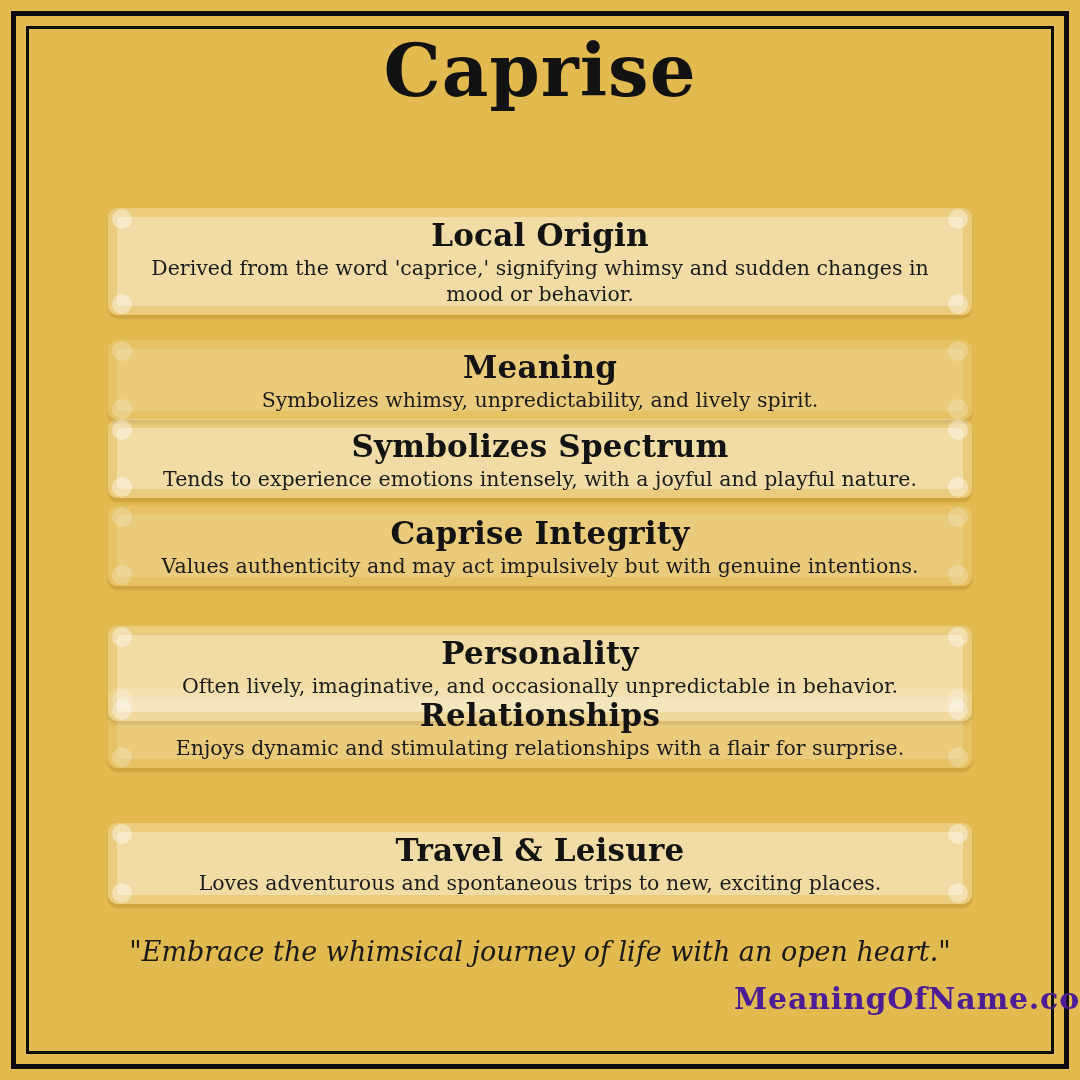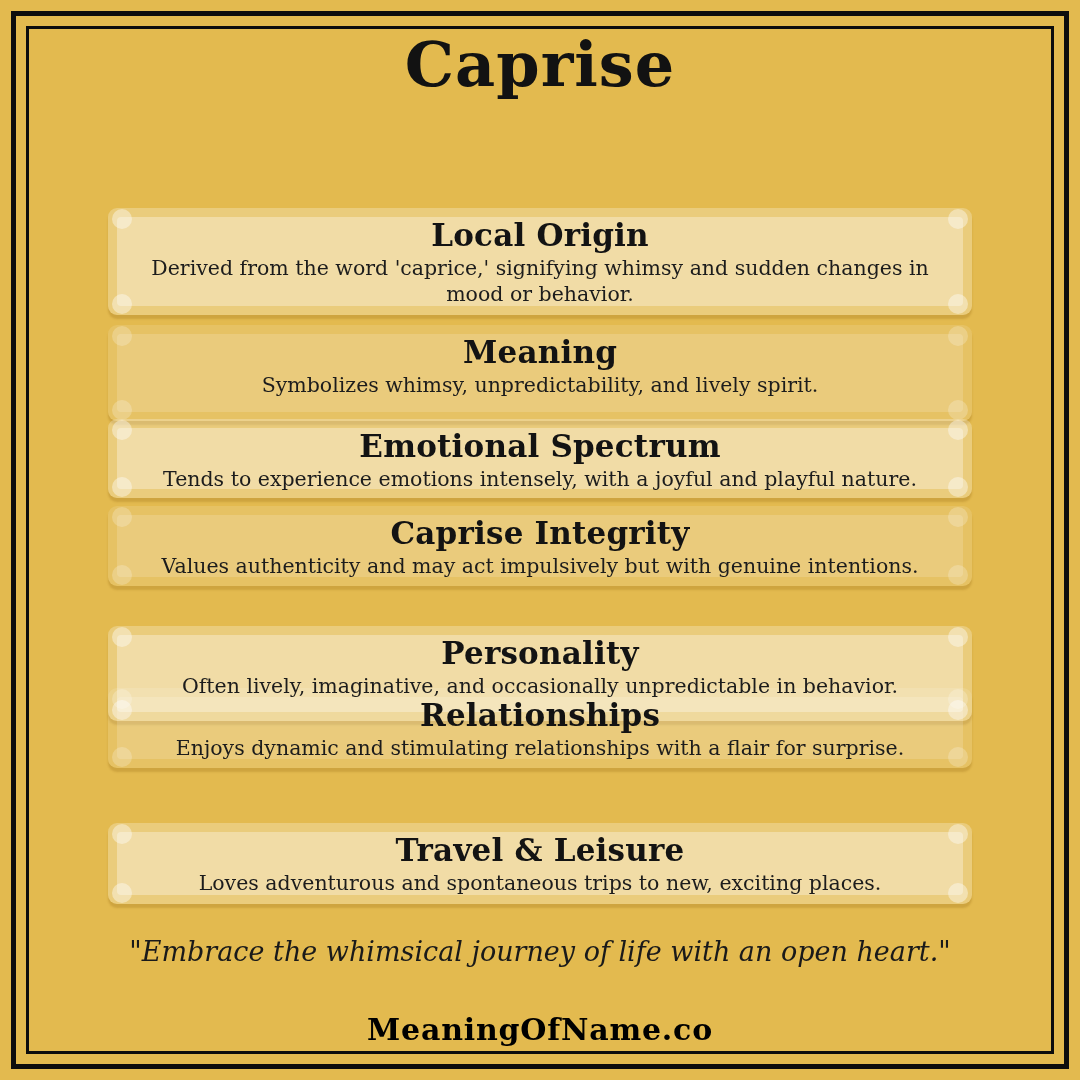--- a/index.html
+++ b/index.html
@@ -33,21 +33,21 @@
     pointer-events: none;
   }
 
   .title {
     position: absolute;
     top: 28px;
     left: 0;
     width: 100%;
     margin: 0;
     text-align: center;
-    font-size: 62px;
+    font-size: 72px;
     font-weight: bold;
     letter-spacing: 1px;
     color: #121212;
   }
 
   .panel {
     position: absolute;
     left: 108px;
     width: 864px;
     background: rgba(255, 255, 255, 0.26);
@@ -104,28 +104,28 @@
     width: 100%;
     margin: 0;
     text-align: center;
     font-style: italic;
     font-size: 27px;
     color: #1a1a1a;
   }
 
   .brand {
     position: absolute;
-    top: 1012px;
+    top: 981px;
     left: 0;
     width: 100%;
-    text-align: center;
+    text-align: right;
     font-size: 30px;
     font-weight: bold;
     letter-spacing: 0.8px;
-    color: #000000;
+    color: #4c1d95;
   }
 </style>
 </head>
 <body>
 
 <div class="poster">
 
   <div class="frame-outer"></div>
   <div class="frame-inner"></div>
 
@@ -136,40 +136,40 @@
     <span class="dot tl"></span>
     <span class="dot tr"></span>
     <span class="dot bl"></span>
     <span class="dot br"></span>
     <div class="panel-text">
       <h2>Local Origin</h2>
       <p>Derived from the word 'caprice,' signifying whimsy and sudden changes in mood or behavior.</p>
     </div>
   </div>
 
-  <div class="panel dim" style="top:325px; height:96px">
+  <div class="panel dim" style="top:340px; height:80px">
     <div class="panel-inner"></div>
     <span class="dot tl"></span>
     <span class="dot tr"></span>
     <span class="dot bl"></span>
     <span class="dot br"></span>
     <div class="panel-text">
       <h2>Meaning</h2>
       <p>Symbolizes whimsy, unpredictability, and lively spirit.</p>
     </div>
   </div>
 
   <div class="panel" style="top:419px; height:79px">
     <div class="panel-inner"></div>
     <span class="dot tl"></span>
     <span class="dot tr"></span>
     <span class="dot bl"></span>
     <span class="dot br"></span>
     <div class="panel-text">
-      <h2>Emotional Spectrum</h2>
+      <h2>Symbolizes Spectrum</h2>
       <p>Tends to experience emotions intensely, with a joyful and playful nature.</p>
     </div>
   </div>
 
   <div class="panel dim" style="top:506px; height:80px">
     <div class="panel-inner"></div>
     <span class="dot tl"></span>
     <span class="dot tr"></span>
     <span class="dot bl"></span>
     <span class="dot br"></span>

